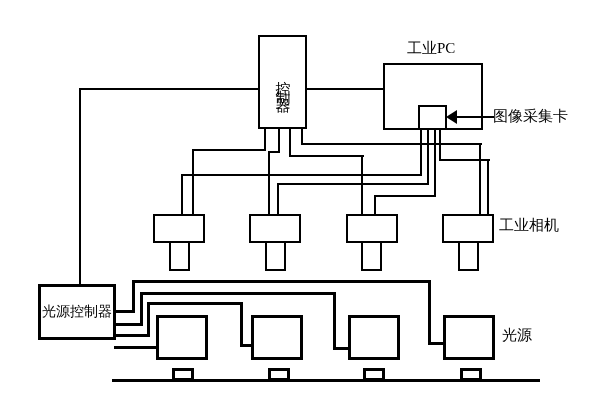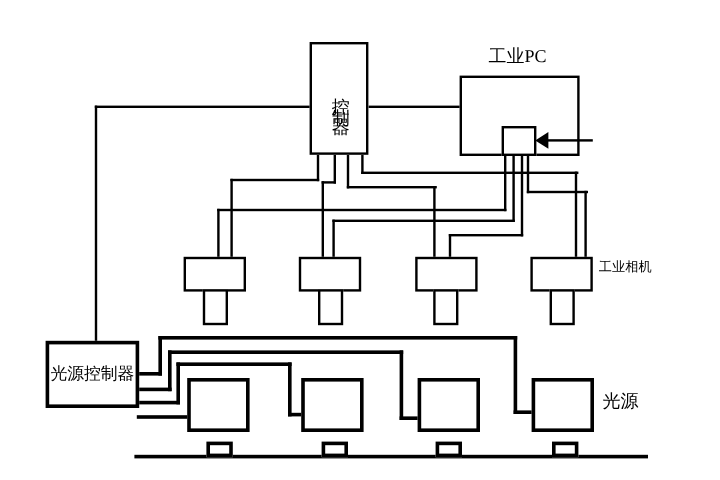--- a/index.html
+++ b/index.html
@@ -87,30 +87,31 @@
   <div class="box" style="left:258px;top:35px;width:45px;height:90px">
     <span class="v-label">控制器</span>
   </div>
 
   <div class="box" style="left:383px;top:63px;width:96px;height:63px"></div>
   <div class="label" style="left:407px;top:40px">工业PC</div>
 
   <div class="box" style="left:418px;top:105px;width:25px;height:21px"></div>
   <div class="arrow-head" style="left:446px;top:110px"></div>
   <div class="wire" style="left:456px;top:116px;width:38px;height:2px"></div>
+  <div class="label" style="left:493px;top:108px">图像采集卡</div>
 
   <div class="box" style="left:153px;top:214px;width:48px;height:25px"></div>
   <div class="box" style="left:169px;top:241px;width:17px;height:26px"></div>
   <div class="box" style="left:249px;top:214px;width:48px;height:25px"></div>
   <div class="box" style="left:265px;top:241px;width:17px;height:26px"></div>
   <div class="box" style="left:346px;top:214px;width:48px;height:25px"></div>
   <div class="box" style="left:361px;top:241px;width:17px;height:26px"></div>
   <div class="box" style="left:442px;top:214px;width:48px;height:25px"></div>
   <div class="box" style="left:458px;top:241px;width:17px;height:26px"></div>
-  <div class="label" style="left:499px;top:217px;font-size:11px">工业相机</div>
+  <div class="label" style="left:499px;top:217px;font-size:15px">工业相机</div>
 
   <div class="box3" style="left:38px;top:284px;width:72px;height:50px">
     <span class="h-label">光源控制器</span>
   </div>
 
   <div class="box3" style="left:156px;top:315px;width:46px;height:39px"></div>
   <div class="box3" style="left:251px;top:315px;width:46px;height:39px"></div>
   <div class="box3" style="left:348px;top:315px;width:46px;height:39px"></div>
   <div class="box3" style="left:443px;top:315px;width:46px;height:39px"></div>
   <div class="box3" style="left:172px;top:368px;width:16px;height:7px"></div>

